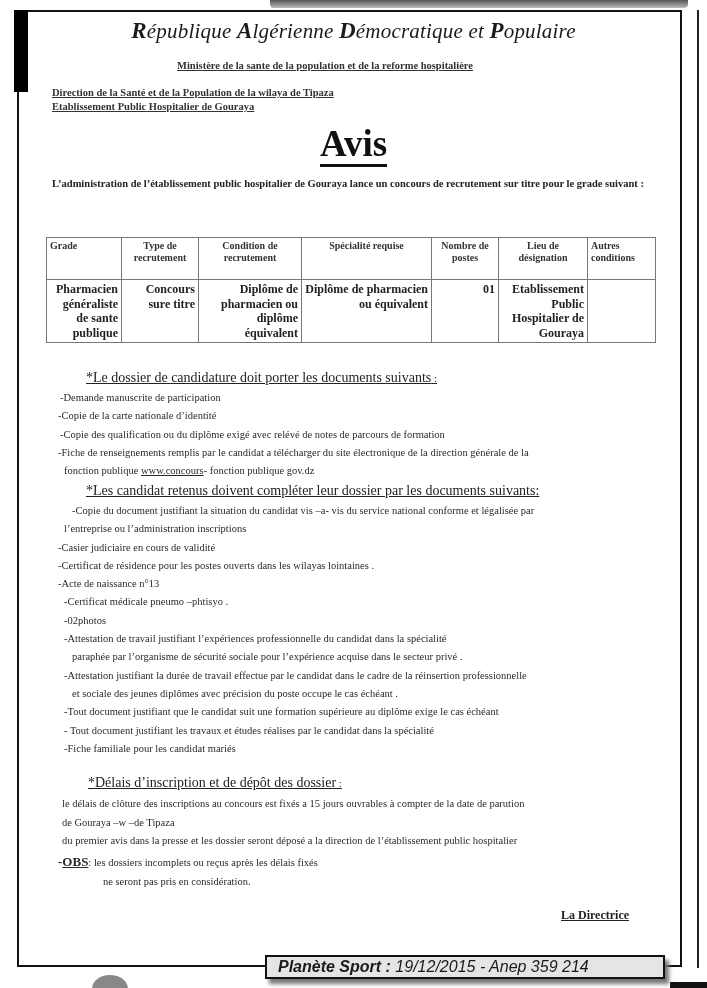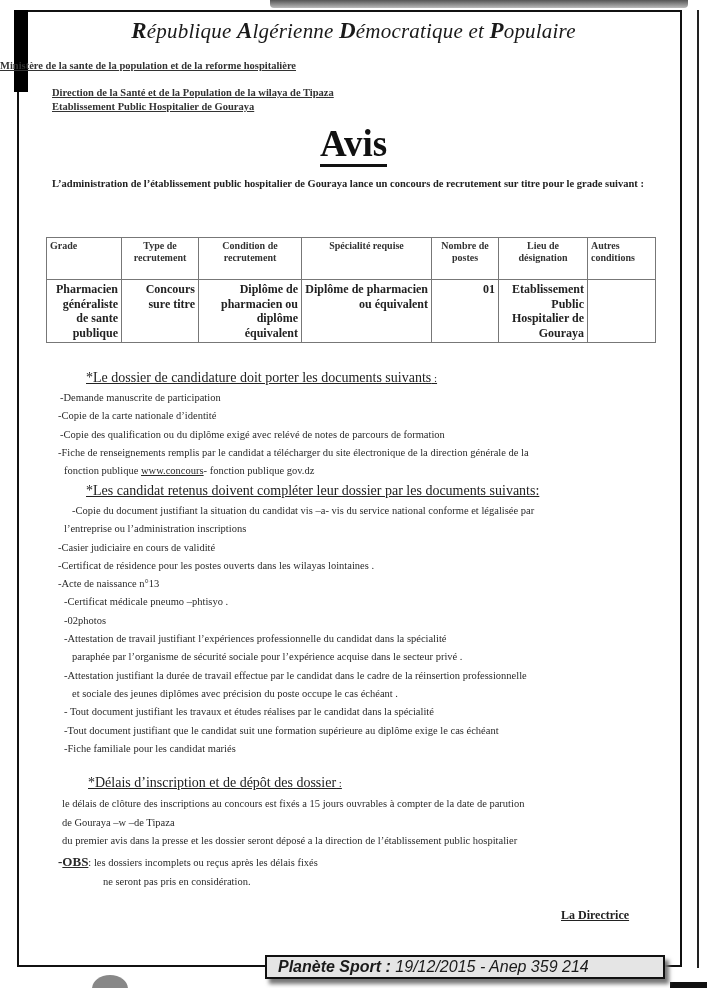--- a/index.html
+++ b/index.html
@@ -28,21 +28,21 @@
       position: absolute; left: 92px; top: 975px; width: 36px; height: 28px; border-radius: 50%; background: #888;
     }
     .content { position: absolute; left: 0; top: 0; width: 707px; }
 
     .republic {
       position: absolute; top: 18px; left: 0; width: 707px; text-align: center;
       font-size: 21px; font-style: italic; letter-spacing: 0.2px;
     }
     .republic b { font-size: 23px; }
     .ministry {
-      position: absolute; top: 60px; left: 0; width: 650px; text-align: left;
+      position: absolute; top: 60px; left: 0; width: 650px; text-align: center;
       font-size: 10.5px; font-weight: bold; text-decoration: underline; color: #333;
     }
     .direction {
       position: absolute; left: 52px; top: 86px; font-size: 10.5px; font-weight: bold;
       text-decoration: underline; color: #333; line-height: 14px;
     }
     .avis {
       position: absolute; top: 122px; left: 0; width: 707px; text-align: center;
       font-size: 37px; font-weight: bold; color: #111;
     }
@@ -158,22 +158,22 @@
     <div class="indent2">l’entreprise ou  l’administration inscriptions</div>
     <div>-Casier judiciaire en cours de validité</div>
     <div>-Certificat de résidence pour les postes ouverts dans les wilayas  lointaines .</div>
     <div>-Acte de naissance n°13</div>
     <div class="indent2">-Certificat médicale pneumo –phtisyo .</div>
     <div class="indent2">-02photos</div>
     <div class="indent2">-Attestation de travail justifiant l’expériences  professionnelle du  candidat dans la  spécialité</div>
     <div class="indent3">paraphée par l’organisme  de sécurité sociale pour  l’expérience acquise dans le secteur  privé .</div>
     <div class="indent2">-Attestation justifiant la durée de travail effectue par le candidat dans le cadre de la réinsertion   professionnelle</div>
     <div class="indent3">et sociale des jeunes diplômes avec précision du poste occupe  le cas échéant  .</div>
+    <div class="indent2">-Tout document justifiant que le candidat suit une formation supérieure au diplôme exige le cas échéant</div>
     <div class="indent2">- Tout document justifiant les travaux et études réalises par le candidat dans la spécialité</div>
-    <div class="indent2">-Tout document justifiant que le candidat suit une formation supérieure au diplôme exige le cas échéant</div>
     <div class="indent2">-Fiche familiale pour les candidat  mariés</div>
   </div>
 
   <div class="section-heading" style="top:775px;left:60px">
     <span>*Délais d’inscription et de dépôt des dossier</span><span style="text-decoration:none;font-size:11px"> :</span>
   </div>
   <div class="delais">
     <div>le délais de clôture  des inscriptions au concours est fixés a 15 jours  ouvrables à compter de la date de  parution</div>
     <div>de Gouraya –w –de Tipaza</div>
     <div>du premier   avis dans la presse et les dossier seront déposé a  la direction de l’établissement public hospitalier</div>

